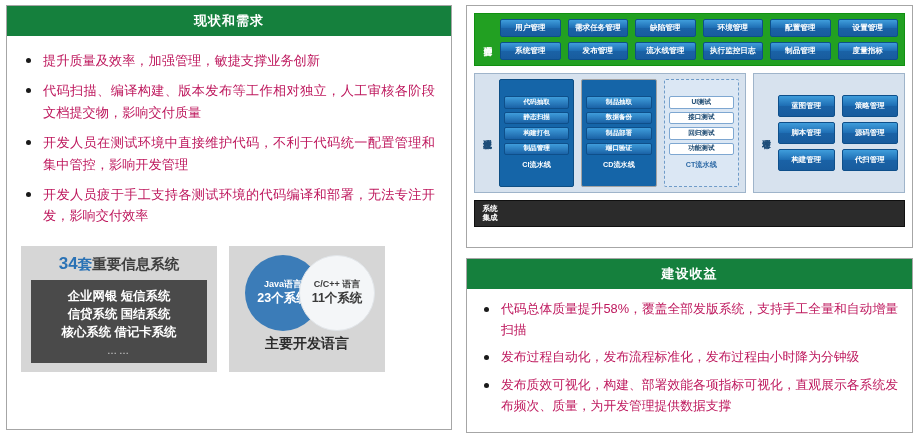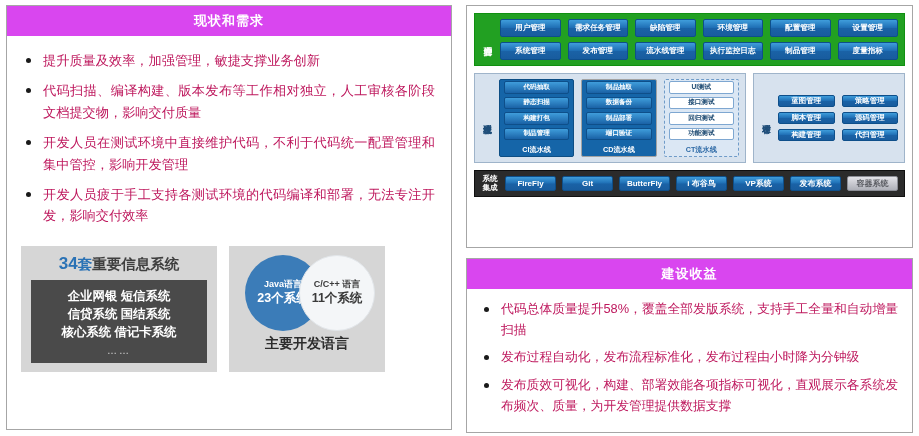--- a/index.html
+++ b/index.html
@@ -33,21 +33,21 @@
 
   
   .panel {
     border: 1px solid #a6a6a6;
     background: #ffffff;
     box-sizing: border-box;
     display: flex;
     flex-direction: column;
   }
   .panel-head {
-    background: #d946ef;
+    background: #15803d;
     color: #ffffff;
     font-weight: bold;
     font-size: 13px;
     text-align: center;
     padding: 6px 0 6px 0;
     letter-spacing: 1px;
     flex: none;
   }
   .panel-body {
     flex: 1 1 auto;
@@ -240,21 +240,21 @@
   .pipe-cols {
     flex: 1;
     display: flex;
     gap: 7px;
   }
   .pipe-col {
     flex: 1;
     display: flex;
     flex-direction: column;
     gap: 3px;
-    padding: 1px 4px;
+    padding: 16px 4px;
     box-sizing: border-box;
     border-radius: 2px;
   }
   .pipe-ci { background: #1565a8; border: 1px solid #0d4e84; }
   .pipe-cd { background: #1565a8; border: 1px solid #a3a3a3; }
   .pipe-ct { background: #dbe7f4; border: 1px dashed #6f9bc8; }
 
   .pipe-step {
     height: 12.5px;
     font-size: 6.6px;
@@ -457,29 +457,20 @@
             </div>
           </div>
 
         </div>
 
         <div class="grp integration">
           <div class="vlabel">
             <span>系统</span>
             <span>集成</span>
           </div>
-          <div class="int-row">
-            <div class="btn">FireFly</div>
-            <div class="btn">Git</div>
-            <div class="btn">ButterFly</div>
-            <div class="btn">i 布谷鸟</div>
-            <div class="btn">VP系统</div>
-            <div class="btn">发布系统</div>
-            <div class="btn muted">容器系统</div>
-          </div>
         </div>
 
       </div>
     </div>
 
     <div class="panel benefits" style="flex:1 1 auto;">
       <div class="panel-head">建设收益</div>
       <div class="panel-body">
         <ul class="bullets">
           <li>代码总体质量提升58%，覆盖全部发版系统，支持手工全量和自动增量扫描</li>

